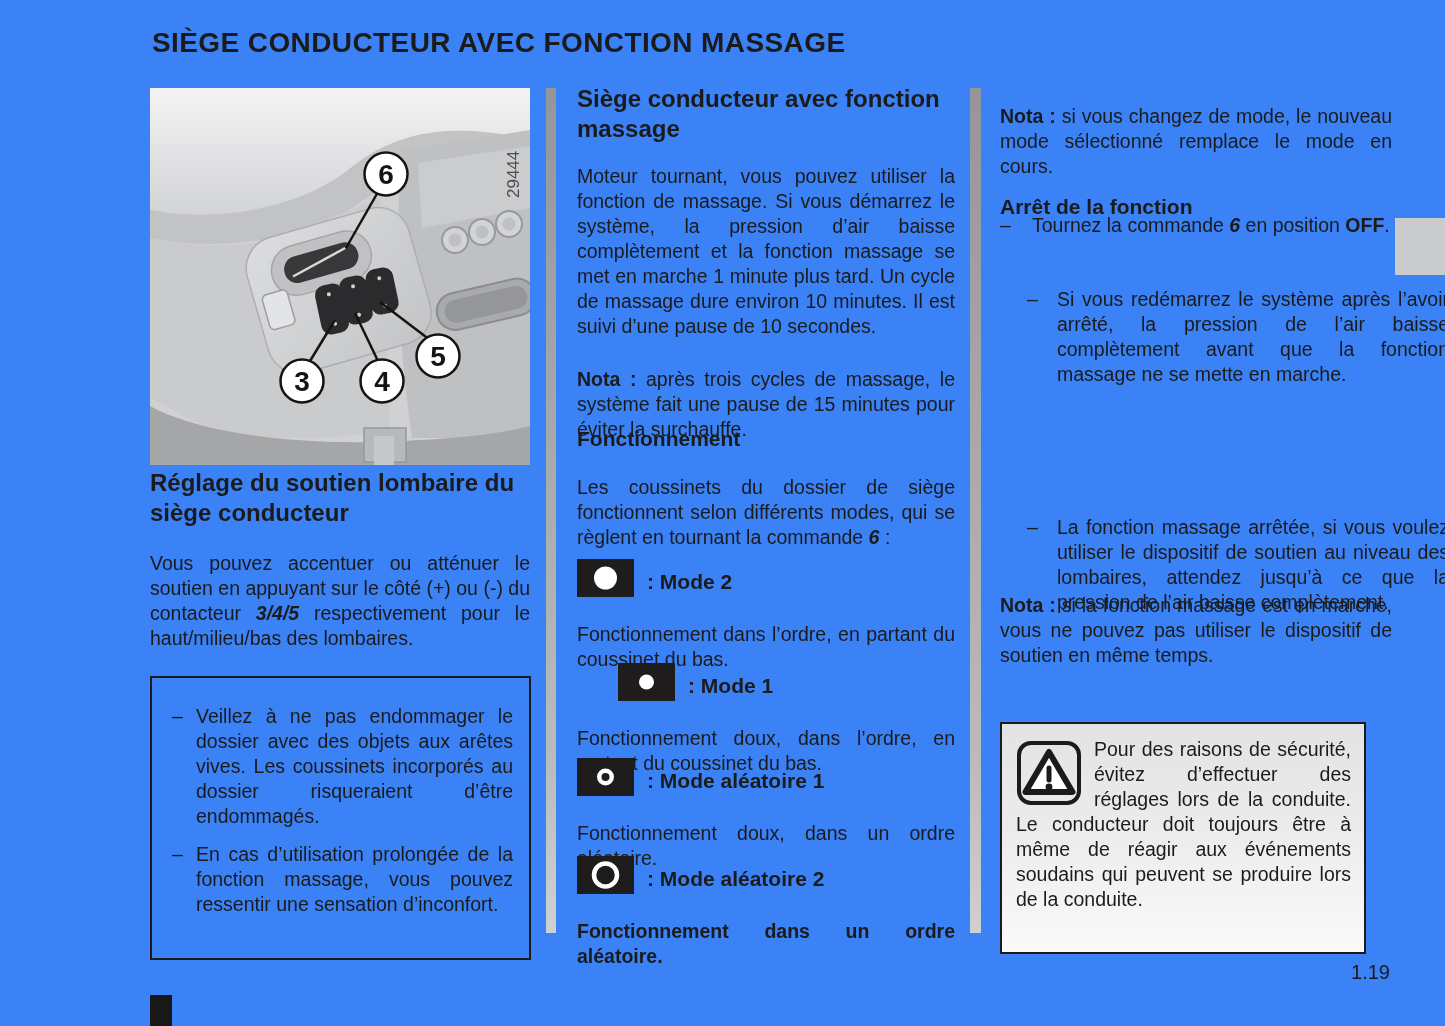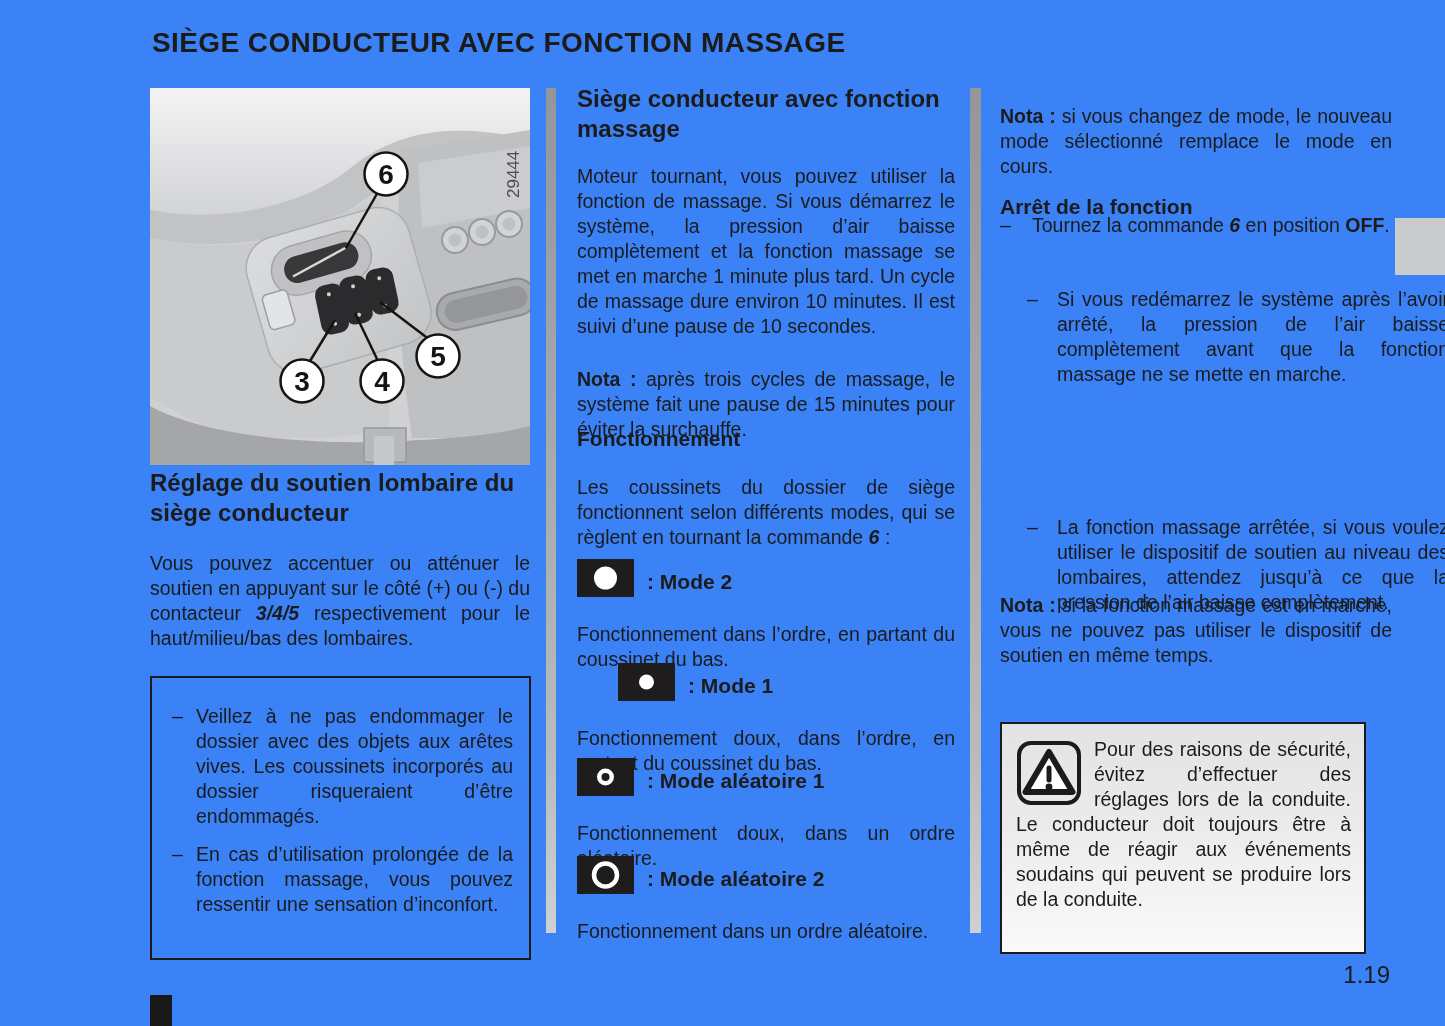--- a/index.html
+++ b/index.html
@@ -30,40 +30,40 @@
   #mid-intro{top:144px;}
   #mid-nota{top:347px;}
   #op-heading{top:427px;font-size:21px;font-weight:bold;}
   #op-text{top:455px;}
   .mode-row{display:flex;align-items:flex-end;}
   .mode-icon{width:57px;height:38px;flex:0 0 auto;}
   .mode-label{font-size:21px;font-weight:bold;margin-left:13px;margin-bottom:3px;white-space:nowrap;}
   #mode2-row{top:559px;} #mode2-desc{top:602px;}
   #mode1-row{top:663px;padding-left:41px;} #mode1-desc{top:706px;}
   #rand1-row{top:758px;} #rand1-desc{top:801px;}
-  #rand2-row{top:856px;} #rand2-desc{top:899px;}
+  #rand2-row{top:856px;} #rand2-desc{top:899px;font-weight:bold;}
   
   .rightcol{left:1000px;width:392px;}
   #r-nota1{top:84px;}
   #stop-heading{top:176px;font-size:21px;font-weight:bold;margin-top:19px;}
   .bullet{position:relative;padding-left:32px;}
   .subbullet{position:relative;padding-left:57px;}
   .subbullet .dash{left:27px;}
   #r-b1{top:213px;}
   #r-sb1{top:262px;}
   #r-sb2{top:390px;}
   #r-b2{top:540px;}
   #r-nota2{top:573px;}
   #warn-box{left:1000px;top:722px;width:362px;height:228px;border:2px solid #1b1b1b;
             background:linear-gradient(180deg,#e2e3e4 0%,#ebebec 45%,#fafafa 100%);
             padding:0;}
   #warn-icon{float:left;width:66px;height:66px;margin:16px 12px 4px 14px;}
   #warn-text{padding:13px 13px 0 14px;margin:0;}
   
-  #page-num{left:1290px;top:961px;width:100px;text-align:right;font-size:24px;}
+  #page-num{left:1290px;top:961px;width:100px;text-align:right;font-size:20px;}
   #side-tab{left:1395px;top:218px;width:50px;height:57px;background:#c9cbcd;}
   #corner-mark{left:150px;top:995px;width:22px;height:31px;background:#181818;}
 </style>
 </head>
 <body>
 
 <div id="page">
 
   <div id="title" class="abs">SIÈGE CONDUCTEUR AVEC FONCTION MASSAGE</div>
 

